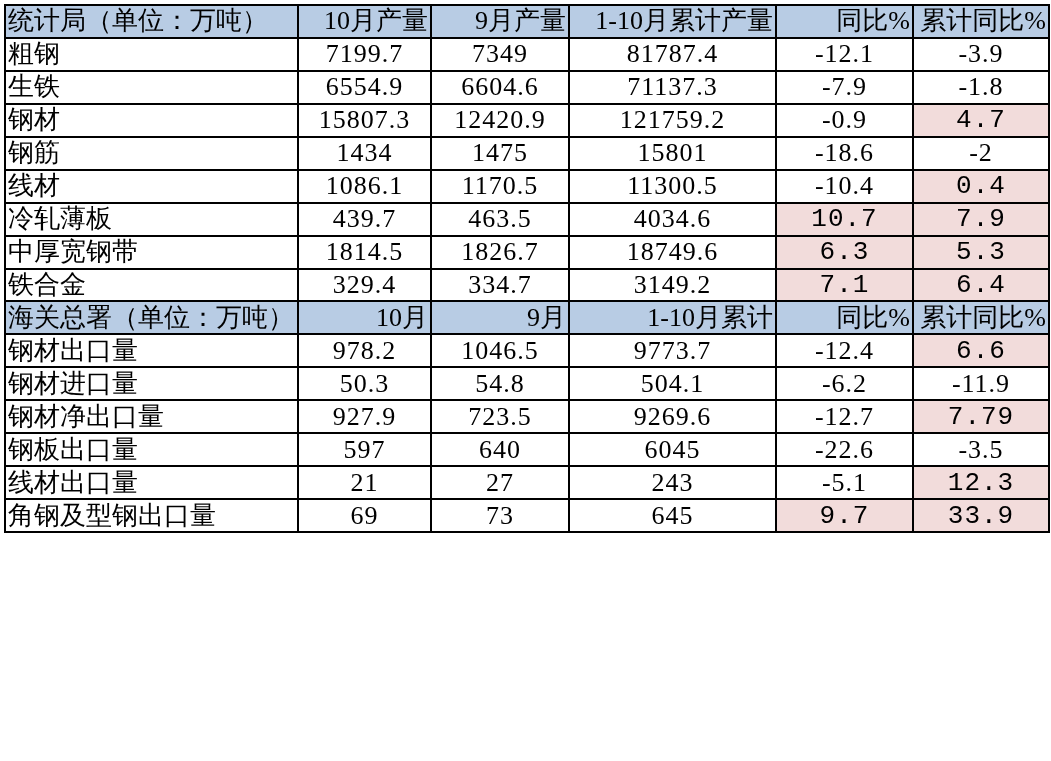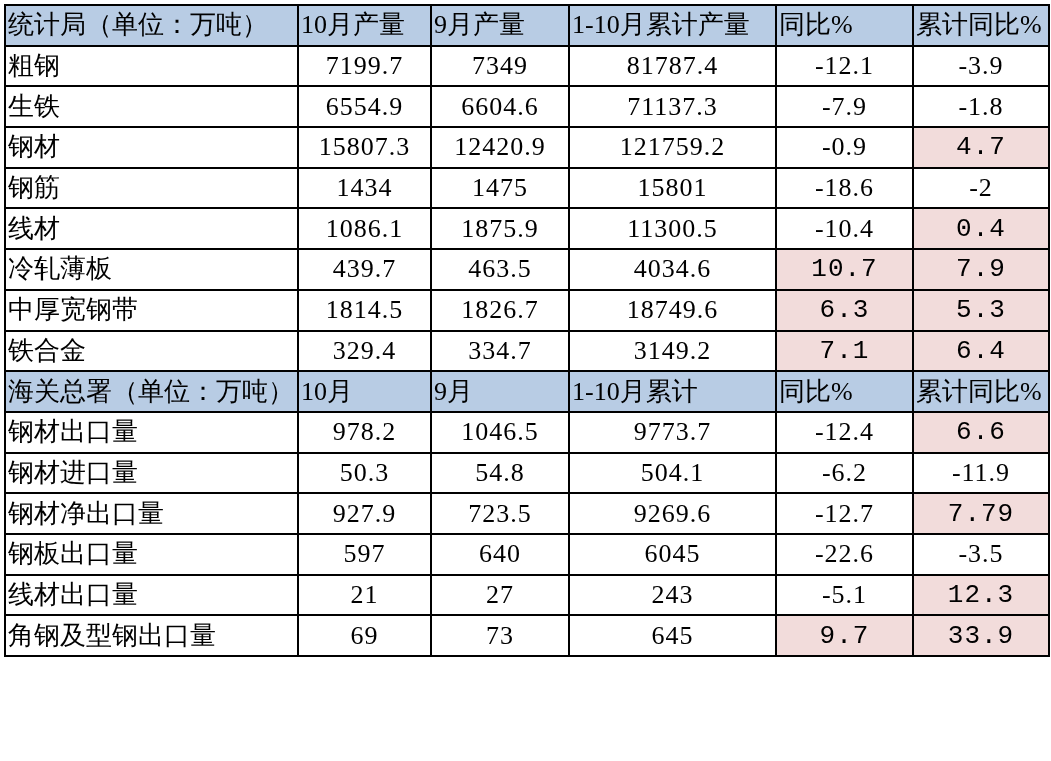--- a/index.html
+++ b/index.html
@@ -12,40 +12,40 @@
     height: 761px;
     overflow: hidden;
     font-family: "Liberation Serif", "DejaVu Serif", serif;
     color: #000000;
   }
   table.steel-table {
     border-collapse: collapse;
     table-layout: fixed;
     margin: 4px 3px 4px 4px;
     width: 1044px;
-    height: 653px;
+    height: 529px;
     font-size: 26px;
     line-height: 1;
   }
   table.steel-table th,
   table.steel-table td {
     border: 2px solid #000000;
     font-weight: normal;
     white-space: nowrap;
     overflow: hidden;
     vertical-align: middle;
     padding: 0 2px;
   }
   th.row-head, td.row-head {
     text-align: left;
     padding-left: 9px;
     padding-right: 4px;
   }
   th.col-head {
-    text-align: left;
+    text-align: right;
   }
   td.num {
     text-align: center;
     padding: 0 4px;
     letter-spacing: 1px;
   }
   tr.section-header th {
     background: #B8CCE4;
   }
   td.hl {
@@ -108,21 +108,21 @@
       <td class="num">1434</td>
       <td class="num">1475</td>
       <td class="num">15801</td>
       <td class="num">-18.6</td>
       <td class="num">-2</td>
     </tr>
 
     <tr>
       <td class="row-head">线材</td>
       <td class="num">1086.1</td>
-      <td class="num">1875.9</td>
+      <td class="num">1170.5</td>
       <td class="num">11300.5</td>
       <td class="num">-10.4</td>
       <td class="num hl">0.4</td>
     </tr>
 
     <tr>
       <td class="row-head">冷轧薄板</td>
       <td class="num">439.7</td>
       <td class="num">463.5</td>
       <td class="num">4034.6</td>

